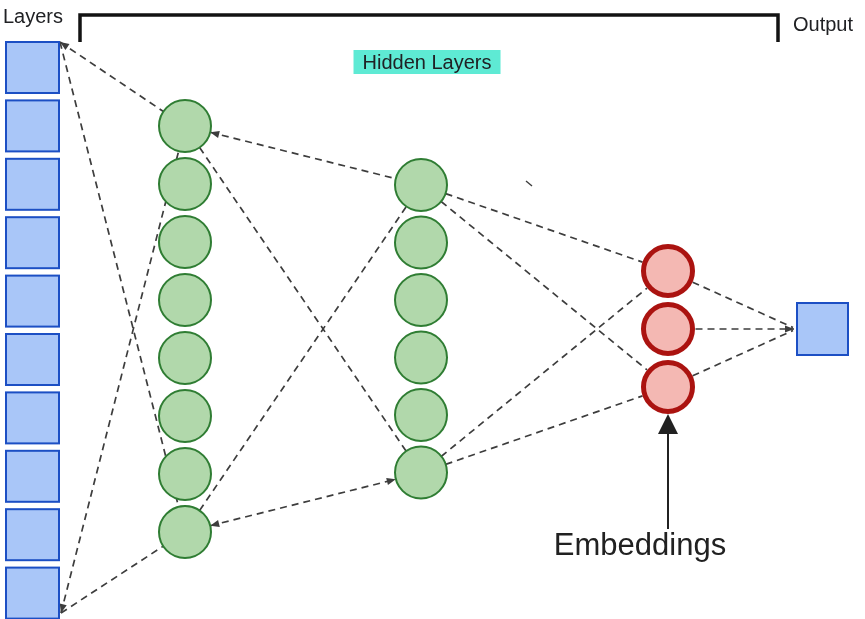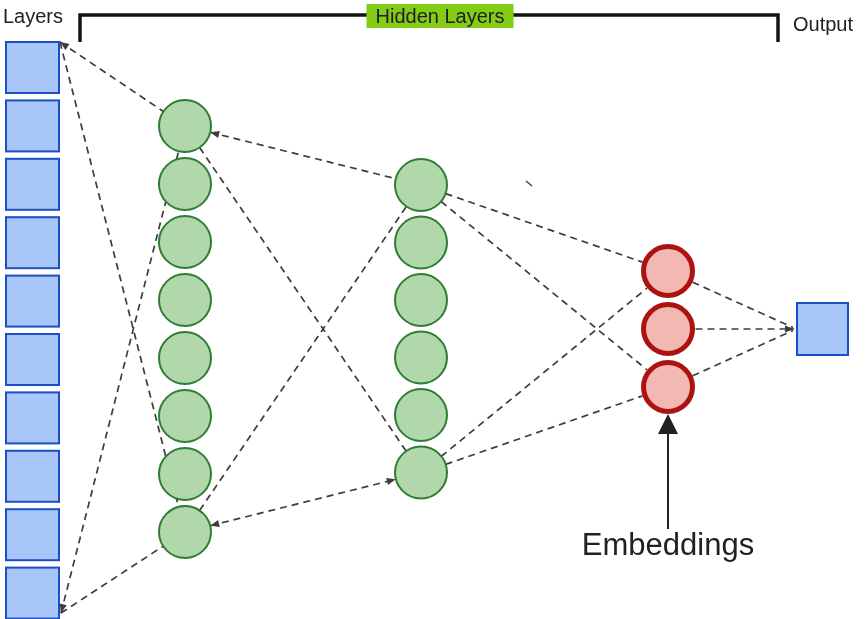--- a/index.html
+++ b/index.html
@@ -23,29 +23,30 @@
   .layer-label {
     position: absolute;
     top: 4px;
     font-size: 20px;
     line-height: 24px;
     color: #202124;
     white-space: nowrap;
   }
   .label-input { left: 3px; }
   .label-hidden {
-    left: 440px;
+    left: 427px;
     transform: translateX(-50%);
-    background: #84cc16;
+    background: #5eead4;
     padding: 0 9px;
+    margin-top: 46px;
   }
   .label-output { left: 793px; margin-top: 8px; }
   .label-embeddings {
     position: absolute;
-    left: 668px;
+    left: 640px;
     top: 527px;
     transform: translateX(-50%);
     font-size: 31px;
     line-height: 36px;
     color: #212121;
     white-space: nowrap;
   }
 </style>
 </head>
 <body>

